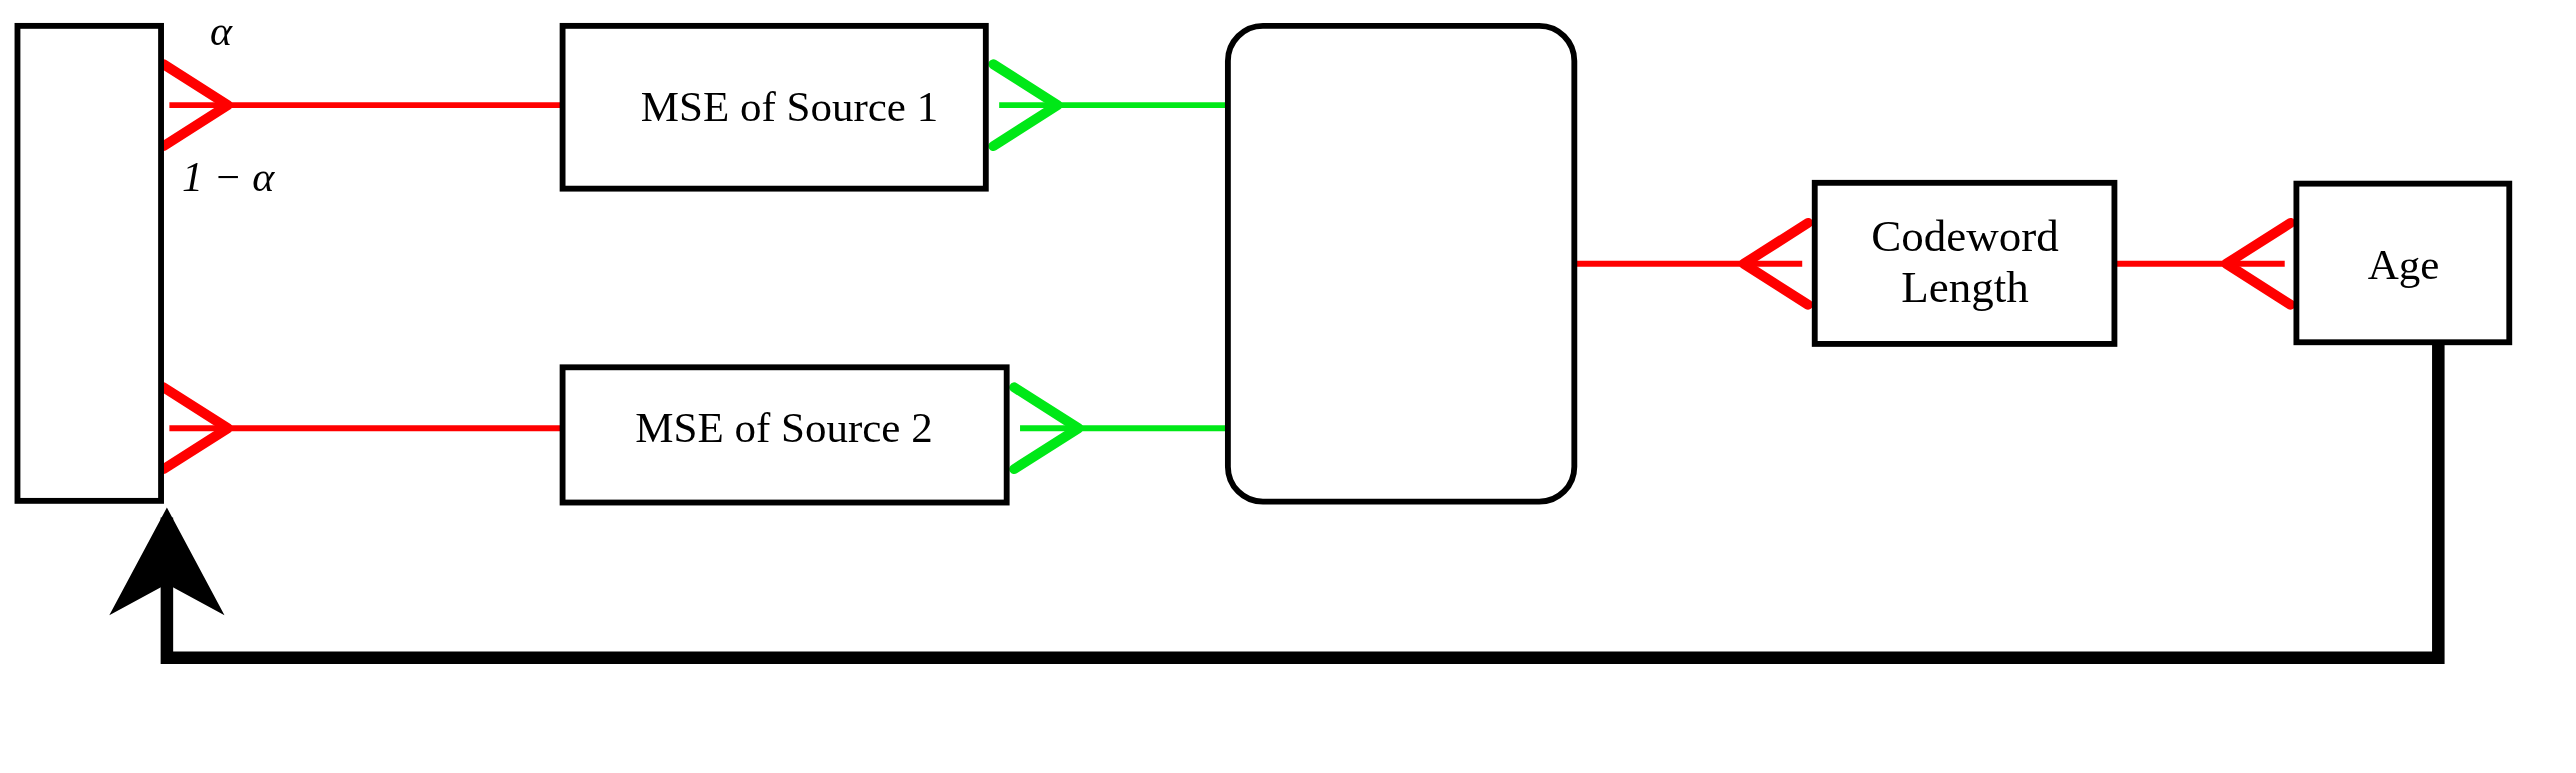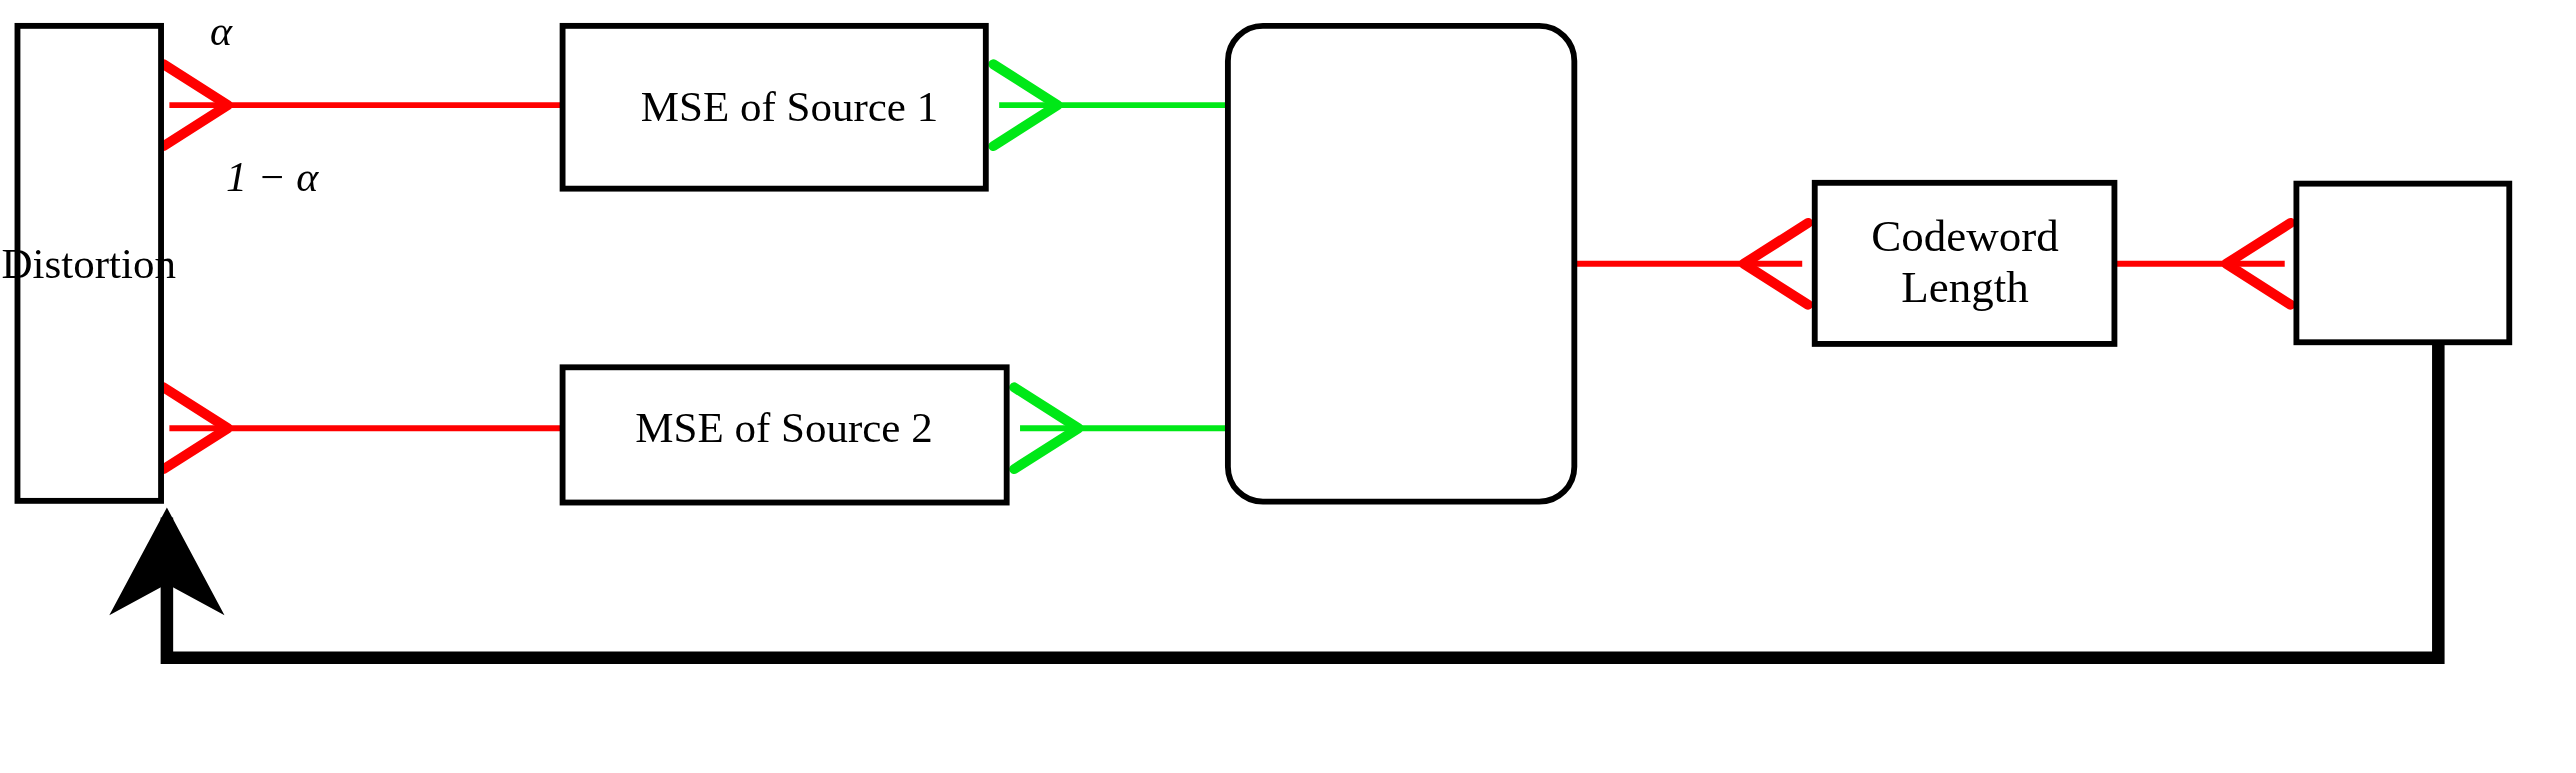--- a/index.html
+++ b/index.html
@@ -95,30 +95,30 @@
 
     <rect x="673" y="440" width="532" height="162" fill="#ffffff" stroke="#000000" stroke-width="7"></rect>
 
     <rect x="1470" y="31" width="415" height="570" rx="42" ry="42" fill="#ffffff" stroke="#000000" stroke-width="7"></rect>
 
     <rect x="2173" y="219" width="359" height="193" fill="#ffffff" stroke="#000000" stroke-width="7"></rect>
 
     <rect x="2750" y="220" width="255" height="190" fill="#ffffff" stroke="#000000" stroke-width="7"></rect>
   </svg>
 
-  <div class="node-label" style="left:1.7px; top:235px; width:174px; height:58px; font-size:43px;">Distortion</div>
 
   <div class="node-label" style="left:578px; top:78px; width:423px; height:58px; font-size:43px;">MSE of Source 1</div>
 
   <div class="node-label" style="left:562px; top:399px; width:444px; height:58px; font-size:43px;font-family:Liberation Serif, serif;">MSE of Source 2</div>
 
 
   <div class="node-label" style="left:1815px; top:203px; width:300px; height:117px; font-size:45px;">Codeword
 Length</div>
 
+  <div class="node-label" style="left:2297px; top:236px; width:213px; height:58px; font-size:43px;">Age</div>
 
   <div class="edge-label italic" style="left:210px; top:6.7px; font-size:42px;">α</div>
 
-  <div class="edge-label" style="left:182px; top:153px; font-size:42px; font-style:italic;margin-left:44px;">1 − α</div>
+  <div class="edge-label" style="left:182px; top:153px; font-size:42px; font-style:italic;">1 − α</div>
 
 
 </div>
 
 
 </body></html>

